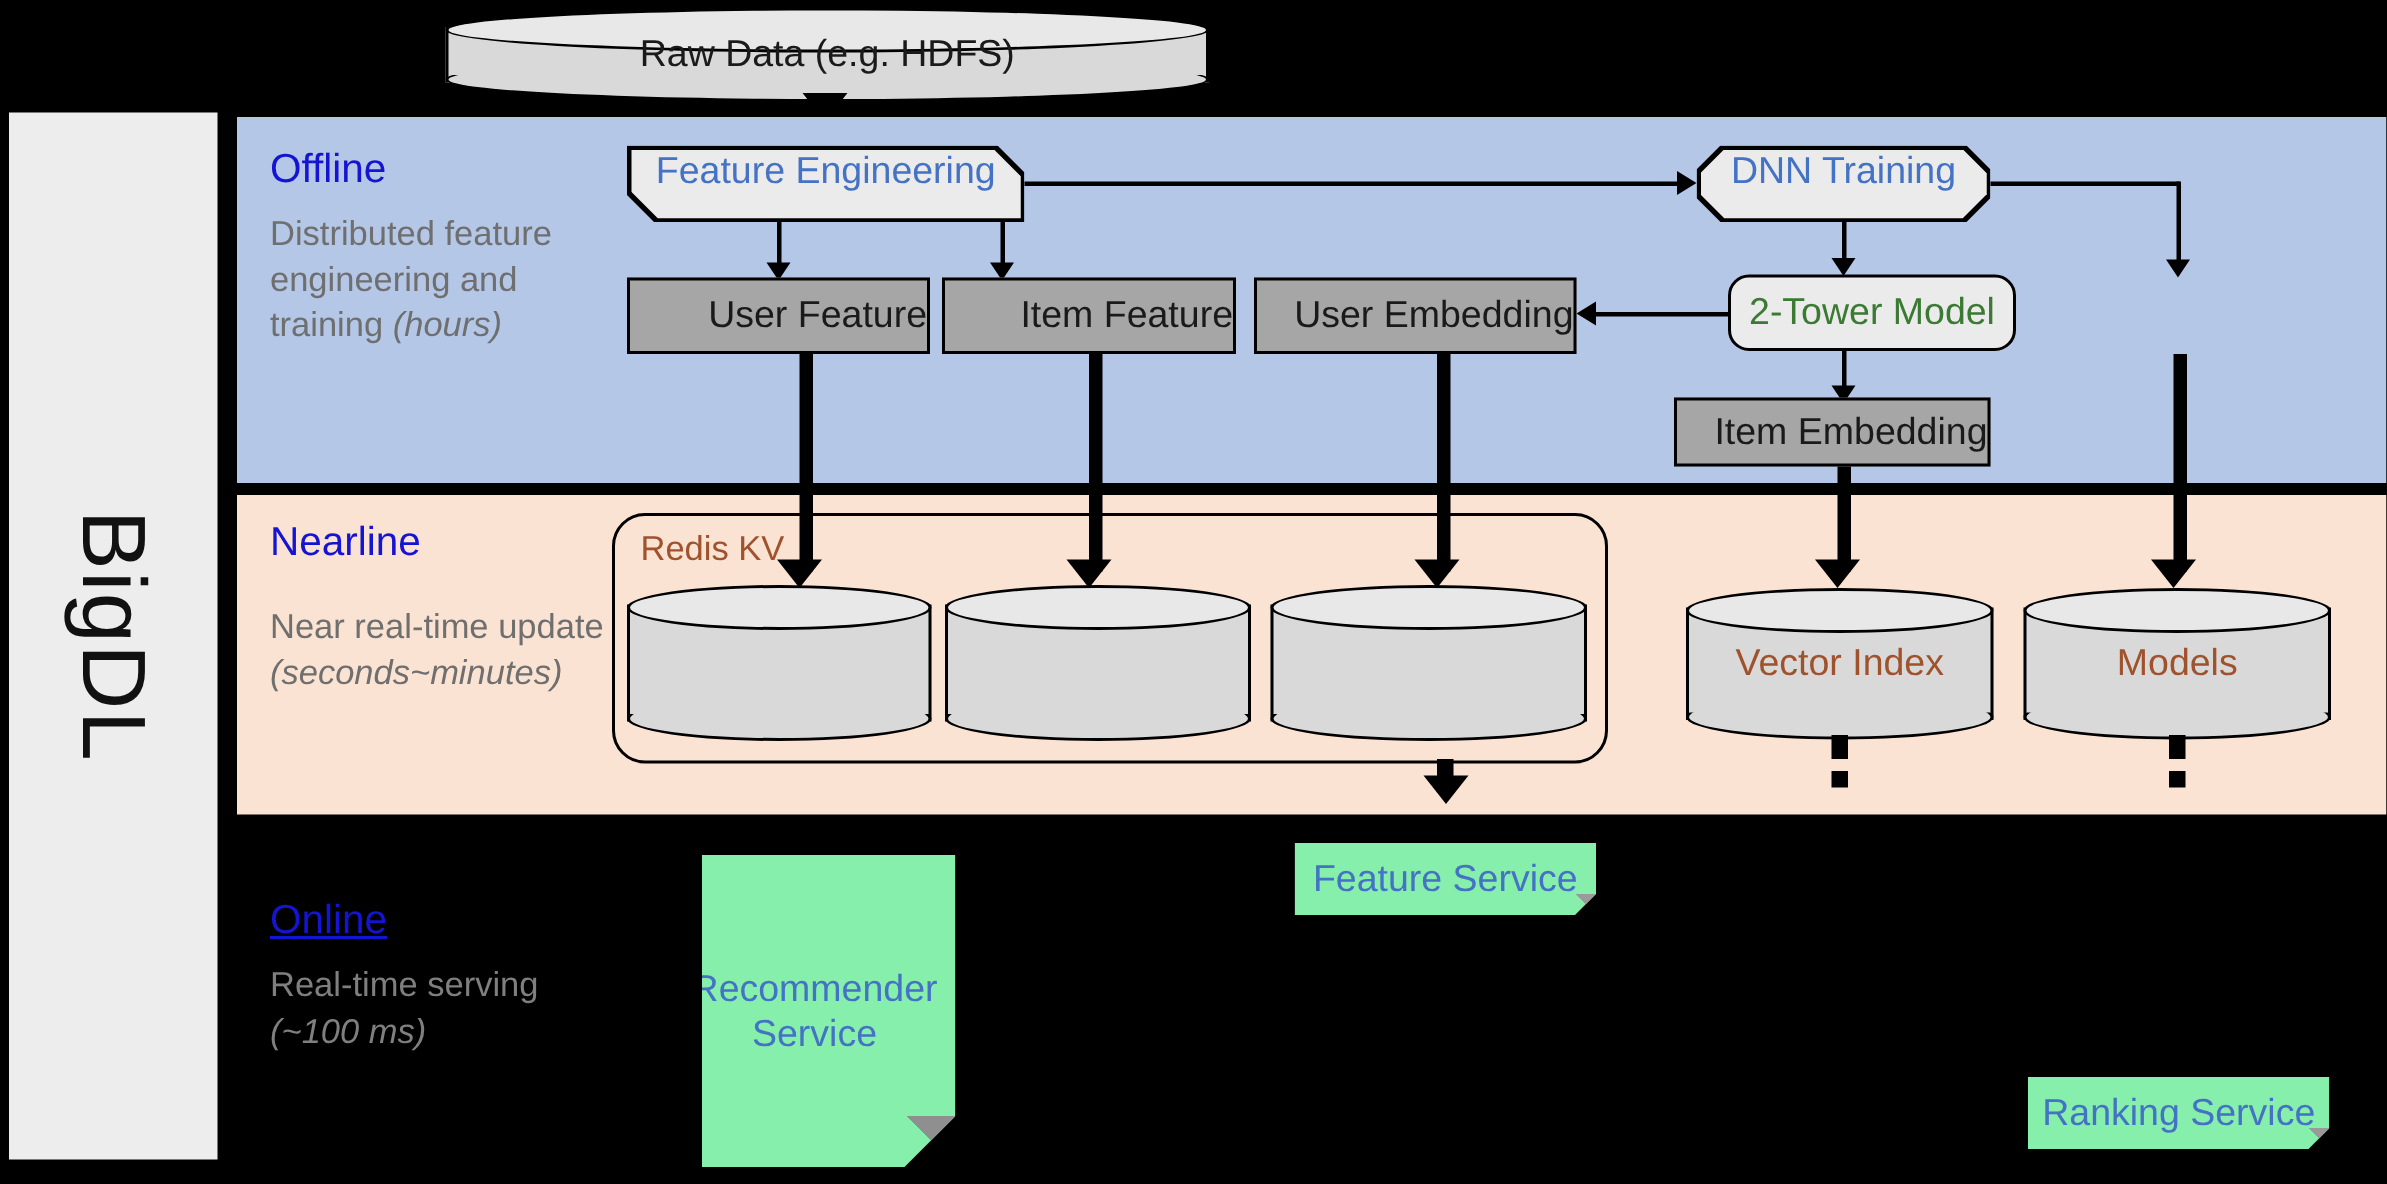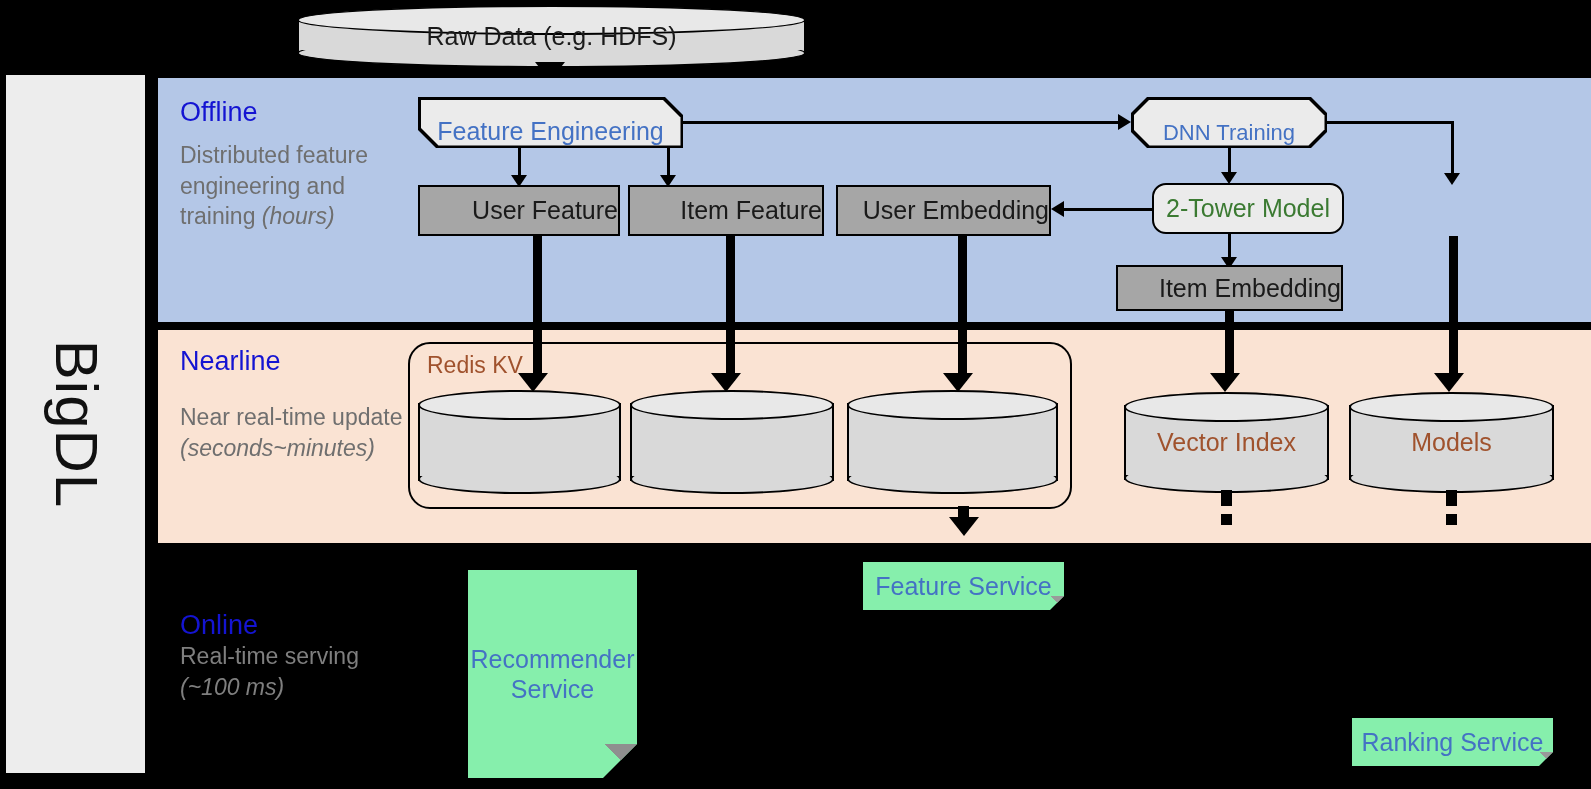--- a/index.html
+++ b/index.html
@@ -60,21 +60,21 @@
   .notch-lr { 
     clip-path: polygon(0 0, calc(100% - 18px) 0, 100% 18px, 100% 100%, 18px 100%, 0 calc(100% - 18px));
   }
   .notch-all { 
     clip-path: polygon(16px 0, calc(100% - 16px) 0, 100% 16px, 100% calc(100% - 16px),
                         calc(100% - 16px) 100%, 16px 100%, 0 calc(100% - 16px), 0 16px);
   }
   .notch-wrap { position:absolute; }
   .notch-wrap .outline { position:absolute; inset:0; background:#000; }
   .notch-wrap .fill { position:absolute; inset:2.5px; background:#ebebeb;
-                      display:flex; align-items:flex-end; justify-content:center; }
+                      display:flex; align-items:flex-start; justify-content:center; }
 
   
   .cyl { position:absolute; }
   .cyl .body {
     position:absolute; left:0; right:0; top:13px; bottom:13px;
     background:#d9d9d9; border-left:2.5px solid #000; border-right:2.5px solid #000;
   }
   .cyl .top {
     position:absolute; left:0; right:0; top:0; height:30px;
     background:#e8e8e8; border:2.5px solid #000; border-radius:50%;
@@ -93,21 +93,21 @@
   .doc {
     position:absolute; background:#86efac; color:#4472c4; font-size:25px;
     display:flex; align-items:center; justify-content:center; text-align:center;
     line-height:1.2;
     clip-path: polygon(0 0, 100% 0, 100% calc(100% - 14px), calc(100% - 14px) 100%, 0 100%);
   }
   .doc .fold {
     position:absolute; right:0; bottom:0; width:14px; height:14px;
     background: linear-gradient(225deg, #9a9a9a 0 50%, transparent 50% 100%);
   }
-  .doc.big { clip-path: polygon(0 0, 100% 0, 100% calc(100% - 34px), calc(100% - 34px) 100%, 0 100%); }
+  .doc.big { clip-path: polygon(0 0, 100% 0, 100% calc(100% - 34px), calc(100% - 34px) 100%, 0 100%); justify-content: flex-end; }
   .doc.big .fold { width:34px; height:34px;
     background: linear-gradient(225deg, #8f8f8f 0 48%, transparent 48% 100%); }
 
   
   .kv-group {
     position:absolute; border:2.5px solid #000; border-radius:22px; background:transparent;
   }
   .kv-label {
     position:absolute; font-size:23px; color:#a0522d; white-space:nowrap;
   }
@@ -157,21 +157,21 @@
   <div class="notch-wrap" style="left:418px; top:97px; width:265px; height:51px;">
     <div class="outline notch-lr"></div>
     <div class="fill notch-lr">
       <span style="color:#4472c4; font-size:25px;">Feature Engineering</span>
     </div>
   </div>
 
   <div class="notch-wrap" style="left:1131px; top:97px; width:196px; height:51px;">
     <div class="outline notch-all"></div>
     <div class="fill notch-all">
-      <span style="color:#4472c4; font-size:22px;">DNN Training</span>
+      <span style="color:#4472c4; font-size:25px;">DNN Training</span>
     </div>
   </div>
 
   <div class="ln thin-h" style="left:683px; top:121px; width:436px;"></div>
   <div class="ah right-thin" style="left:1118px; top:114px;"></div>
 
   <div class="ln thin-v" style="left:518px; top:148px; height:30px;"></div>
   <div class="ah down-thin" style="left:511px; top:175px;"></div>
 
   <div class="ln thin-v" style="left:667px; top:148px; height:30px;"></div>
@@ -198,21 +198,21 @@
     <span>2-Tower Model</span>
   </div>
 
 
   <div class="ln thin-h" style="left:1064px; top:208px; width:90px;"></div>
   <div class="ah left-thin" style="left:1051px; top:201px;"></div>
 
   <div class="ln thin-v" style="left:1228px; top:234px; height:26px;"></div>
   <div class="ah down-thin" style="left:1221px; top:257px;"></div>
 
-  <div class="node gray-box" style="left:1116px; top:265px; width:227px; height:46px;">
+  <div class="node gray-box" style="left:1116px; top:265px; width:211px; height:46px;">
     <span>Item Embedding</span>
   </div>
 
   <div class="band band-nearline">
     <div class="band-title" style="left:22px; top:16px;">Nearline</div>
     <div class="band-sub" style="left:22px; top:72px;"><span>Near real-time update </span><span class="it">(seconds~minutes)</span></div>
   </div>
 
   <div class="kv-group" style="left:408px; top:342px; width:664px; height:167px;"></div>
   <div class="kv-label" style="left:427px; top:352px;">Redis KV</div>
@@ -267,21 +267,21 @@
 
   <div class="dashseg" style="left:1221px; top:490px; width:11px; height:16px;"></div>
   <div class="dashseg" style="left:1221px; top:514px; width:11px; height:11px;"></div>
   <div class="dashseg" style="left:1446px; top:490px; width:11px; height:16px;"></div>
   <div class="dashseg" style="left:1446px; top:514px; width:11px; height:11px;"></div>
 
   <div class="dashseg" style="left:958px; top:506px; width:11px; height:14px;"></div>
   <div class="ah down-thick" style="left:949px; top:517px;"></div>
 
   <div class="band band-online">
-    <div class="band-title" style="left:22px; top:59px;">Online</div>
+    <div class="band-title" style="left:22px; top:47px;text-decoration:underline;">Online</div>
     <div class="band-sub" style="left:22px; top:90px;"><span>Real-time serving </span><span class="it">(~100 ms)</span></div>
   </div>
 
   <div class="doc big" style="left:468px; top:570px; width:169px; height:208px;">
     <span style="padding:0 12px;">Recommender Service</span>
     <span class="fold"></span>
   </div>
 
   <div class="doc" style="left:863px; top:562px; width:201px; height:48px;">
     <span>Feature Service</span>

